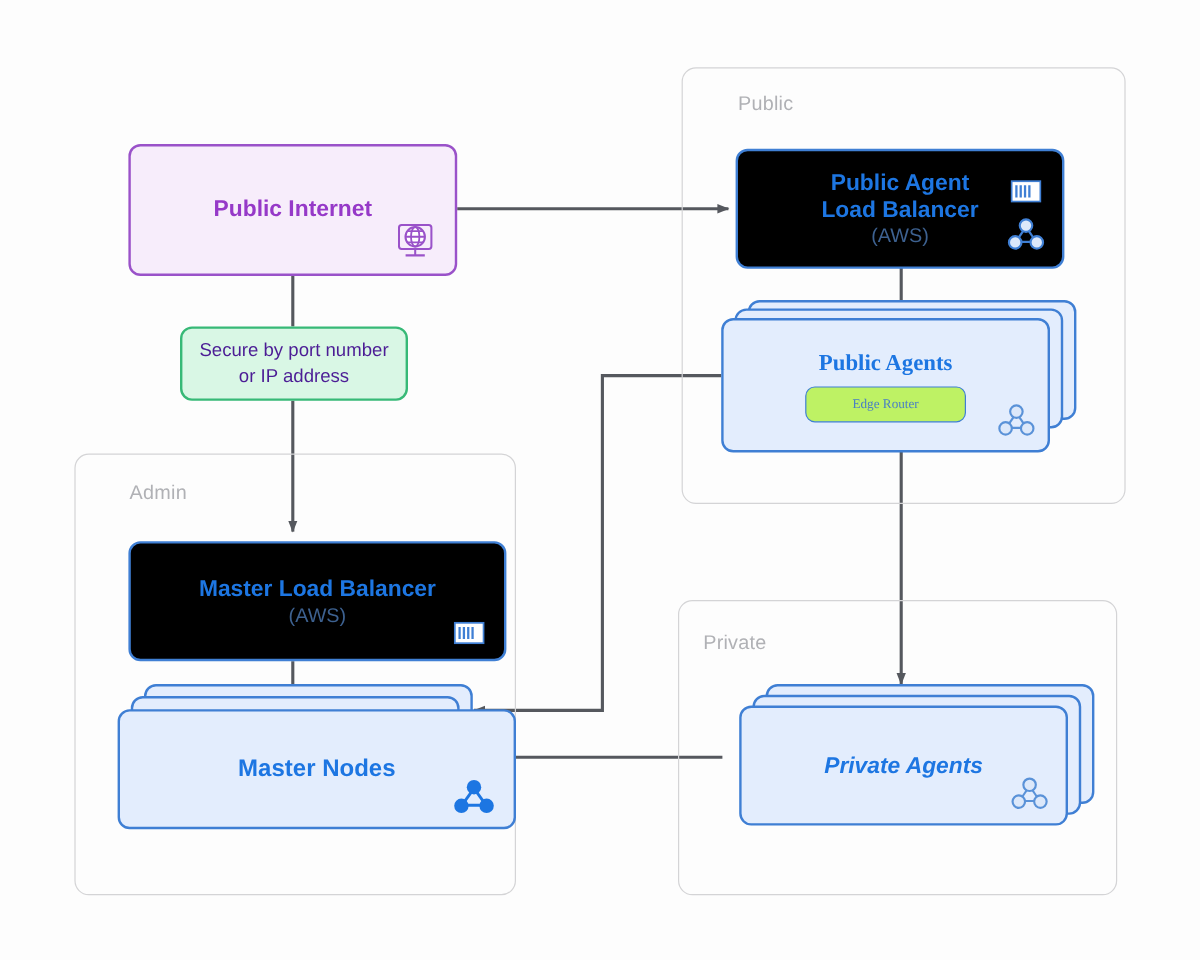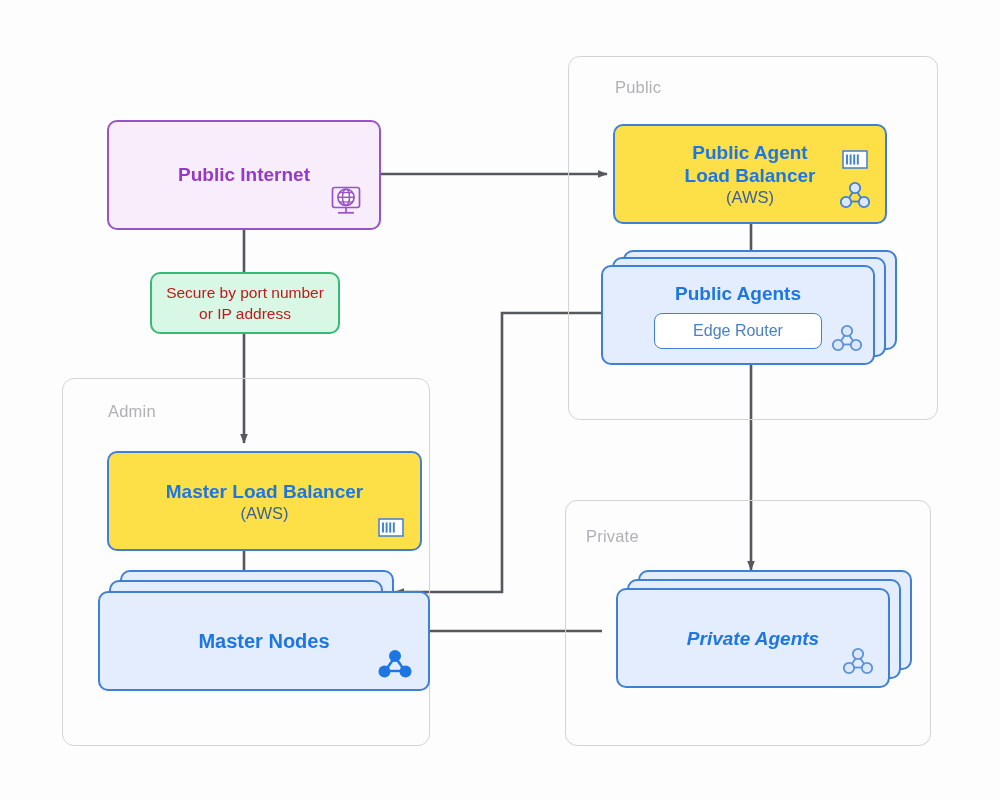--- a/index.html
+++ b/index.html
@@ -45,21 +45,21 @@
   .node {
     position: absolute;
     box-sizing: border-box;
     border-radius: 10px;
     display: flex;
     flex-direction: column;
     align-items: center;
     justify-content: center;
   }
   .node.blue {
-    background: #fde047;
+    background: #000000;
     border: 2.2px solid #3f7fd4;
   }
   .node.purple {
     background: #f7edfb;
     border: 2.2px solid #9a52c9;
   }
   .node.green {
     background: #d9f7e5;
     border: 2.2px solid #37b977;
   }
@@ -76,21 +76,21 @@
     line-height: 20px;
     text-align: left;
   }
   .title-purple {
     color: #9639c8;
     font-weight: bold;
     font-size: 19px;
     text-align: center;
   }
   .green-text {
-    color: #b91c1c;
+    color: #4c1d95;
     font-size: 15.5px;
     line-height: 21px;
     text-align: left;
   }
   
   .stack {
     position: absolute;
   }
   .stack .card {
     position: absolute;
@@ -100,25 +100,25 @@
     border-radius: 10px;
   }
   .stack .card.front {
     display: flex;
     flex-direction: column;
     align-items: center;
     justify-content: center;
   }
   
   .pill {
-    background: #ffffff;
+    background: #bef264;
     border: 1.8px solid #3f7fd4;
     border-radius: 8px;
     color: #4a7fc4;
-    font-size: 16px;
+    font-size: 11px;
     padding: 8px 38px;
     text-align: center;
     white-space: nowrap;
   }
   
   .icon {
     position: absolute;
     line-height: 0;
   }
 </style>
@@ -202,21 +202,21 @@
         <circle cx="16" cy="8" r="5.2" fill="#dce8fa" stroke="#3f7fd4" stroke-width="1.8"></circle>
         <circle cx="7" cy="22" r="5.2" fill="#dce8fa" stroke="#3f7fd4" stroke-width="1.8"></circle>
         <circle cx="25" cy="22" r="5.2" fill="#dce8fa" stroke="#3f7fd4" stroke-width="1.8"></circle>
       </svg>
     </span>
   </div>
 
   <div class="stack" style="left:601px; top:250px; width:296px; height:115px;">
     <div class="card" style="left:22px; top:0px; width:274px; height:100px;"></div>
     <div class="card" style="left:11px; top:7px; width:274px; height:100px;"></div>
-    <div class="card front" style="left:0px; top:15px; width:274px; height:100px;">
+    <div class="card front" style="left:0px; top:15px; width:274px; height:112px;font-family:Liberation Serif, serif;">
       <div class="title-blue" style="margin-bottom:8px;">Public Agents</div>
       <div class="pill">Edge Router</div>
       <span class="icon" style="right:10px; bottom:10px;">
         <svg width="32" height="30" viewBox="0 0 32 30" xmlns="http://www.w3.org/2000/svg">
           <line x1="16" y1="9" x2="7.5" y2="21.5" stroke="#5a92d8" stroke-width="1.8"></line>
           <line x1="16" y1="9" x2="24.5" y2="21.5" stroke="#5a92d8" stroke-width="1.8"></line>
           <line x1="7.5" y1="21.5" x2="24.5" y2="21.5" stroke="#5a92d8" stroke-width="1.8"></line>
           <circle cx="16" cy="8" r="5.2" fill="#dce8fa" stroke="#5a92d8" stroke-width="1.8"></circle>
           <circle cx="7" cy="22" r="5.2" fill="#dce8fa" stroke="#5a92d8" stroke-width="1.8"></circle>
           <circle cx="25" cy="22" r="5.2" fill="#dce8fa" stroke="#5a92d8" stroke-width="1.8"></circle>

